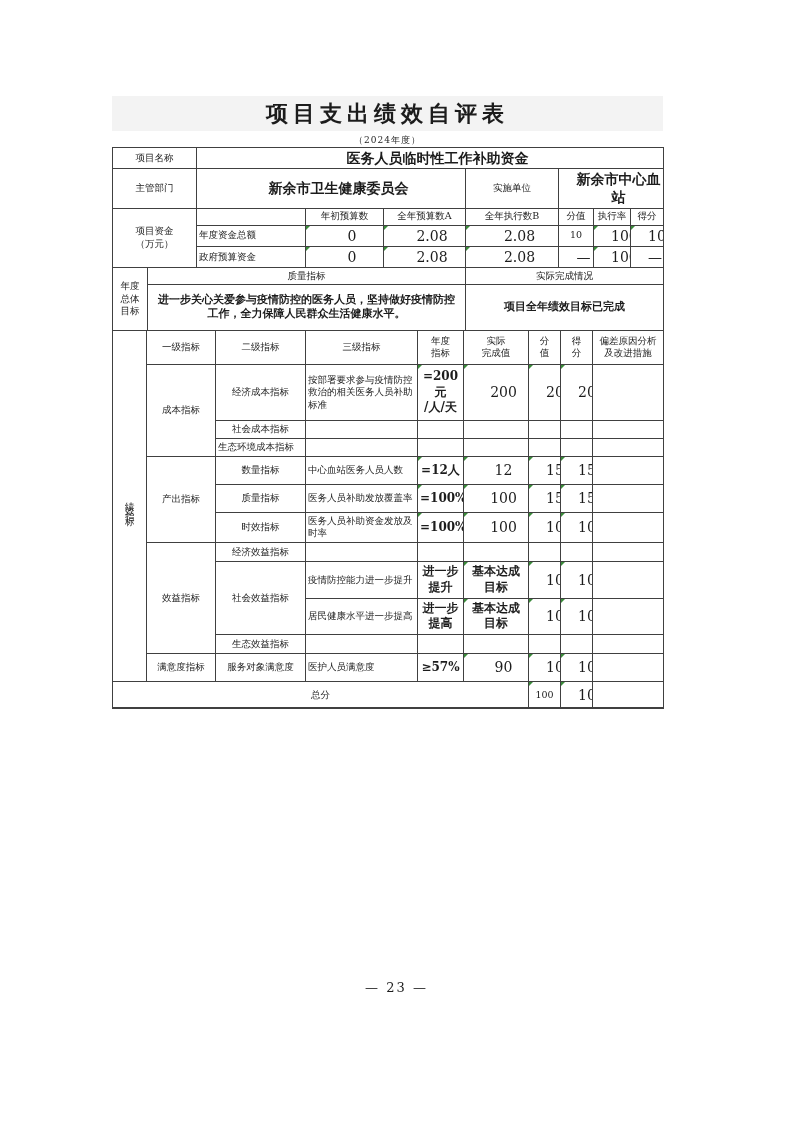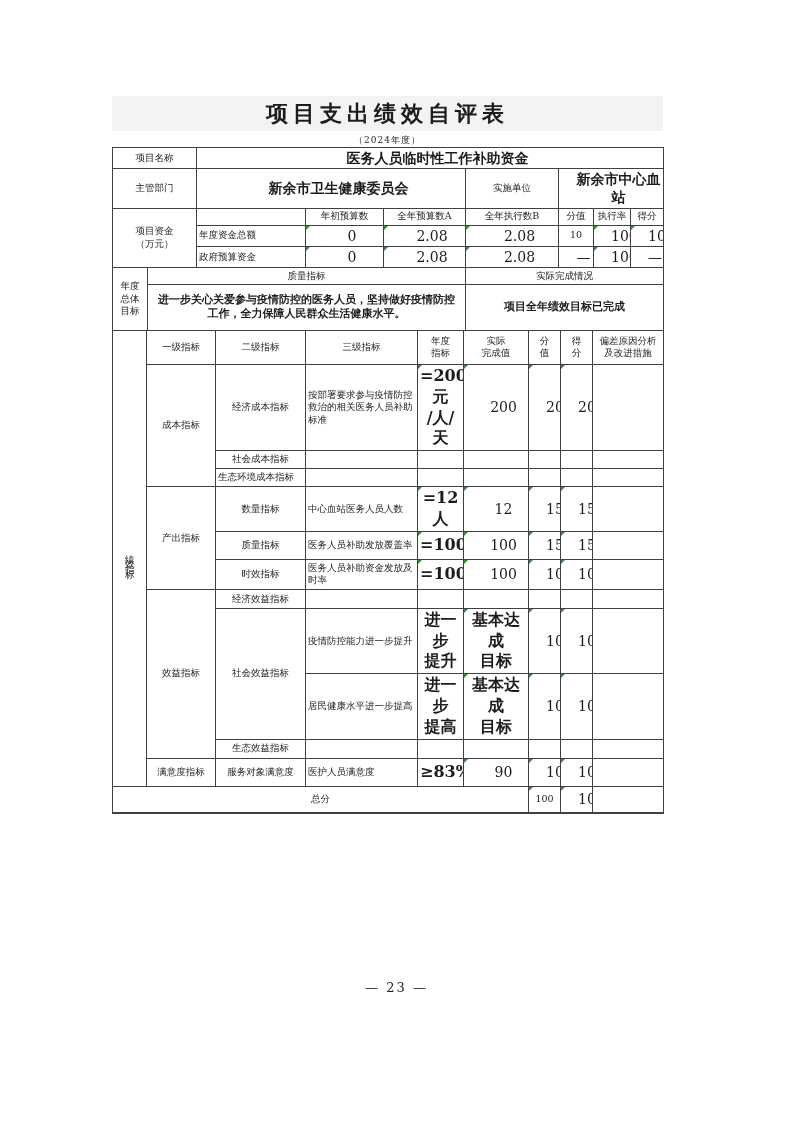--- a/index.html
+++ b/index.html
@@ -17,21 +17,21 @@
   table { border-collapse:collapse; table-layout:fixed; width:551px; }
   table + table { margin-top:-1px; }
   td {
     border:1px solid #404040; text-align:center; vertical-align:middle;
     font-size:9.5px; line-height:1.3; padding:1px 2px; position:relative; overflow:hidden;
   }
   .tbl-indicators { border-bottom:2px solid #404040; }
   .left { text-align:left; }
   .b { font-weight:bold; }
   .num { font-size:14px;padding-left:17px; }
-  .val { font-size:16px; font-weight:600;text-align:center; }
+  .val { font-size:12px; font-weight:600;text-align:center; }
   .pre { white-space:pre-line; }
   .goaltext { font-size:11px; font-weight:600; padding:3px 8px; }
   .vert span { writing-mode:vertical-lr; text-orientation:upright; letter-spacing:5px; display:inline-block; }
   .m::before {
     content:""; position:absolute; top:0; left:0;
     border-top:4px solid #3a8a3a; border-right:4px solid transparent;
   }
   .page-num { position:absolute; left:0; right:0; top:980px; text-align:center; font-size:13px; letter-spacing:2px; }
 </style>
 </head>
@@ -246,21 +246,21 @@
       <td></td>
       <td></td>
       <td></td>
       <td></td>
     </tr>
 
     <tr style="height:28px">
       <td>满意度指标</td>
       <td>服务对象满意度</td>
       <td class="left">医护人员满意度</td>
-      <td class="val">≥83%</td>
+      <td class="val">≥57%</td>
       <td class="num m">90</td>
       <td class="num m">10</td>
       <td class="num m">10</td>
       <td></td>
     </tr>
 
     <tr style="height:27px">
       <td colspan="6">总分</td>
       <td class="m">100</td>
       <td class="num m">100</td>

